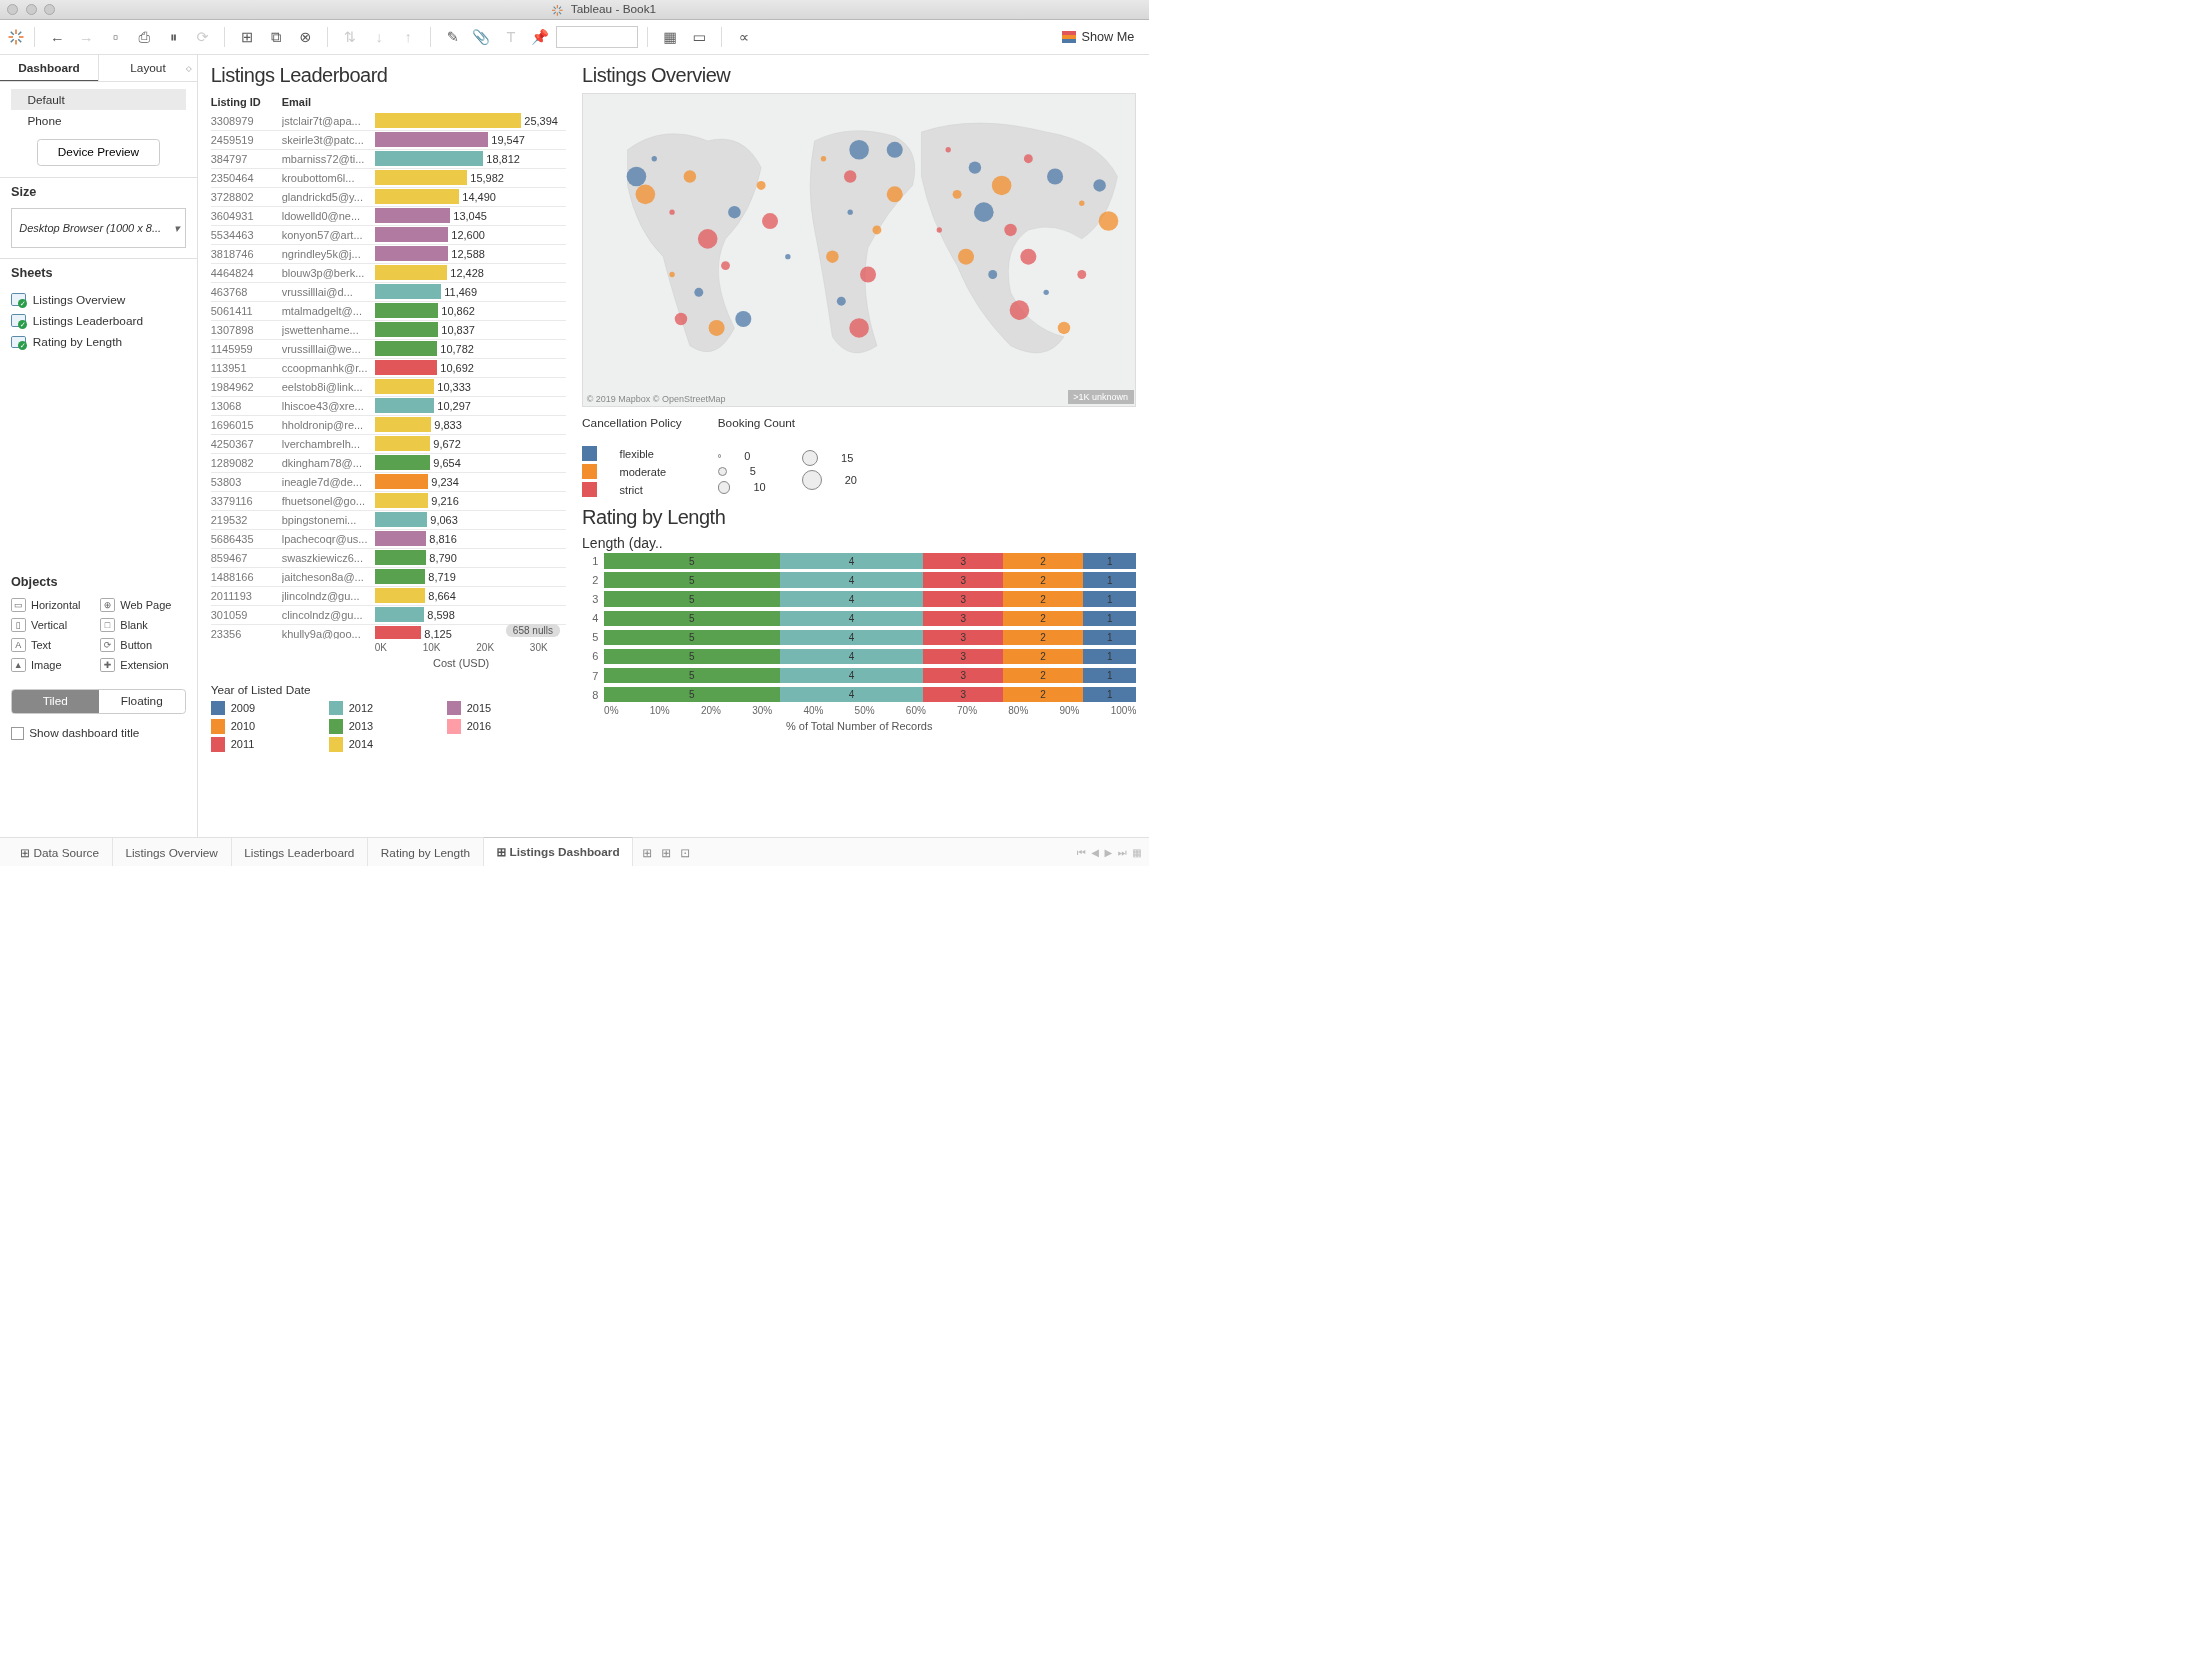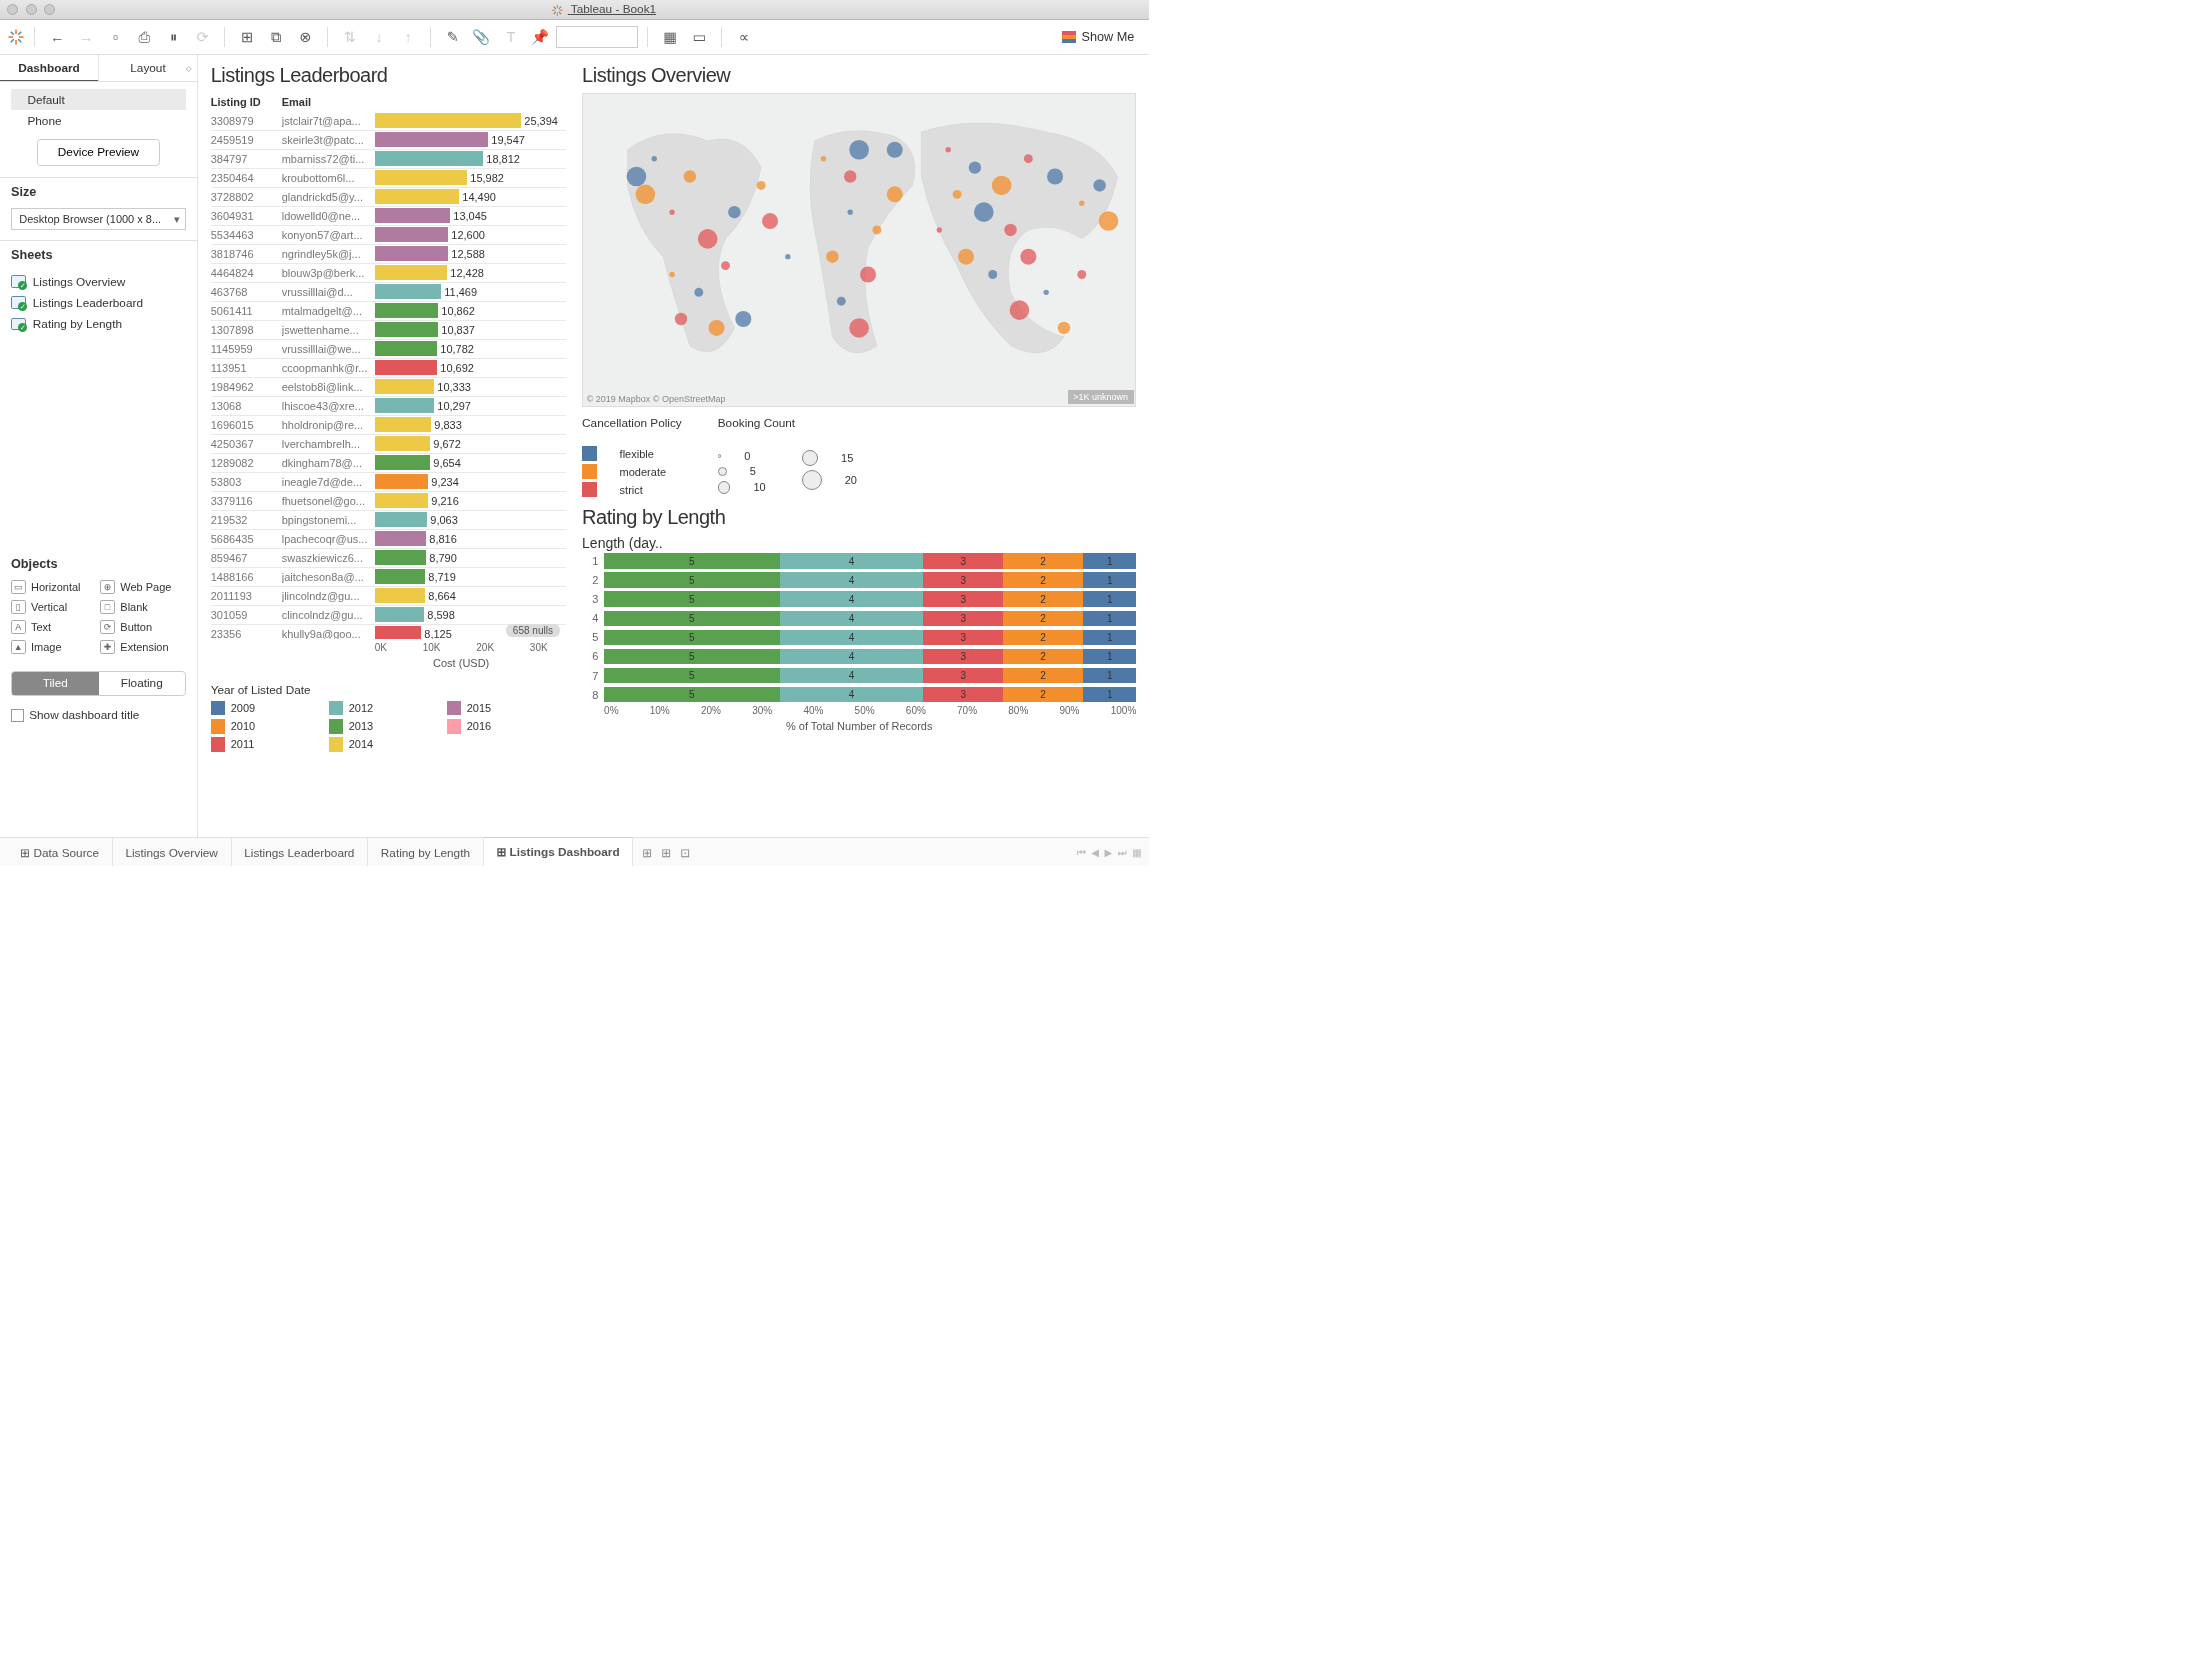--- a/index.html
+++ b/index.html
@@ -1,40 +1,40 @@
 <!DOCTYPE html>
 <html style="font-size:14.5px"><head>
 <meta charset="utf-8">
 <style>
 * { margin: 0; padding: 0; box-sizing: border-box; font-family: -apple-system, "Segoe UI", sans-serif; }
 body { background: #fff; font-size: 11.8px; color: #333; width: 1149px; height: 866px; overflow: hidden; }
 .title-bar { height: 20px; background: linear-gradient(#e8e8e8,#d8d8d8); display: flex; align-items: center; padding: 0 7.3px; border-bottom: 0.9px solid #b8b8b8; }
 .traffic { display: flex; gap: 7.3px; margin-right: 11px; }
 .dot { width: 11px; height: 11px; border-radius: 50%; background: #ccc; border: 0.9px solid #aaa; }
-.title-text { flex: 1; text-align: center; font-size: 11.8px; color: #4a4a4a; text-decoration: underline; }
+.title-text { flex: 1; text-align: center; font-size: 11.8px; color: #4a4a4a; }
 .t-icon { width:12.7px; height:12.7px; display:inline-block; vertical-align:middle; margin-right:3.6px; }
 .toolbar { height: 35px; background: #fff; display: flex; align-items: center; padding: 0 7.3px; border-bottom: 0.9px solid #e0e0e0; gap: 3.6px; }
 .tb-btn { width: 25.5px; height: 25.5px; display: flex; align-items: center; justify-content: center; cursor: pointer; color: #5a5a5a; border-radius: 2.7px; font-size: 14.5px; }
 .tb-sep { width: 0.9px; height: 20px; background: #ddd; margin: 0 5.5px; }
 .tb-dropdown { width: 82px; height: 22px; border: 0.9px solid #ccc; background: #fff; display:flex; align-items:center; padding:0 3.6px; font-size:10px; color:#999; }
 .tb-right { margin-left: auto; display: flex; align-items: center; gap: 5.5px; }
 .showme { display: flex; align-items: center; gap: 5.5px; font-size: 12.7px; cursor: pointer; padding: 3.6px 7.3px; }
 .main { display: flex; height: 782px; }
 .left-panel { width: 198px; border-right: 0.9px solid #e0e0e0; display: flex; flex-direction: column; }
 .tabs-row { display: flex; height: 27px; border-bottom: 0.9px solid #e0e0e0; }
 .tab { flex: 1; display: flex; align-items: center; justify-content: center; font-size: 11.8px; font-weight: 600; cursor: pointer; }
 .tab.active { border-bottom: 1.8px solid #555; }
 .tab.layout { border-left: 0.9px solid #e0e0e0; font-weight: normal; position:relative; }
 .tab.layout::after { content:"◇"; font-size:7.3px; position:absolute; right:5.5px; color:#888; }
 .pane { padding: 7.3px 11px; border-bottom: 0.9px solid #e0e0e0; }
 .device-list div { padding: 3.6px 16.4px; font-size: 11.8px; cursor: pointer; }
 .device-list div.sel { background: #eaeaea; }
 .btn { border: 0.9px solid #ccc; background: #fff; border-radius: 3.6px; padding: 5.5px 20px; font-size: 11.8px; cursor: pointer; margin: 7.3px auto 3.6px; display: block; }
 .section-title { font-size: 12.7px; font-weight: 600; padding: 7.3px 11px 5.5px; }
-.dropdown-full { margin: 3.6px 11px 7.3px; border: 0.9px solid #ccc; background: #fff; height: 22px; display: flex; align-items: center; padding: 0 7.3px; font-size: 11px; cursor: pointer; position: relative; }
+.dropdown-full { margin: 3.6px 11px 7.3px; border: 0.9px solid #ccc; background: #fff; height: 40px; display: flex; align-items: center; padding: 0 7.3px; font-size: 11px; cursor: pointer; position: relative; font-style: italic; }
 .dropdown-full::after { content:"▾"; position:absolute; right:5.5px; color:#666; }
 .sheets-list { padding: 3.6px 11px; }
 .sheet-item { display: flex; align-items: center; gap: 7.3px; padding: 3.6px 0; font-size: 11.8px; cursor: pointer; }
 .sheet-icon { width:14.5px; height:12.7px; border:0.9px solid #5a8aa8; border-radius:1.8px; background:#eaf3f9; position:relative; }
 .sheet-icon-check::after{content:"✓";position:absolute;bottom:-2.7px;right:-2.7px;font-size:7.3px;color:#fff;background:#2a9d4a;border-radius:50%;width:9px;height:9px;line-height:9px;text-align:center;}
 .objects-grid { display: grid; grid-template-columns: 1fr 1fr; gap: 5.5px 3.6px; padding: 3.6px 11px 9px; }
 .obj-item { display: flex; align-items: center; gap: 5.5px; font-size: 11px; cursor: pointer; }
 .obj-ico { width:14.5px; height:14.5px; display:flex;align-items:center;justify-content:center;color:#666; border:0.9px solid #aaa; border-radius:1.8px; font-size:9px; }
 .tiled-row { display: flex; margin: 7.3px 11px; border: 0.9px solid #ccc; border-radius: 3.6px; overflow: hidden; }
 .tiled-btn { flex: 1; text-align: center; padding: 4.5px 0; font-size: 11.8px; cursor: pointer; }

